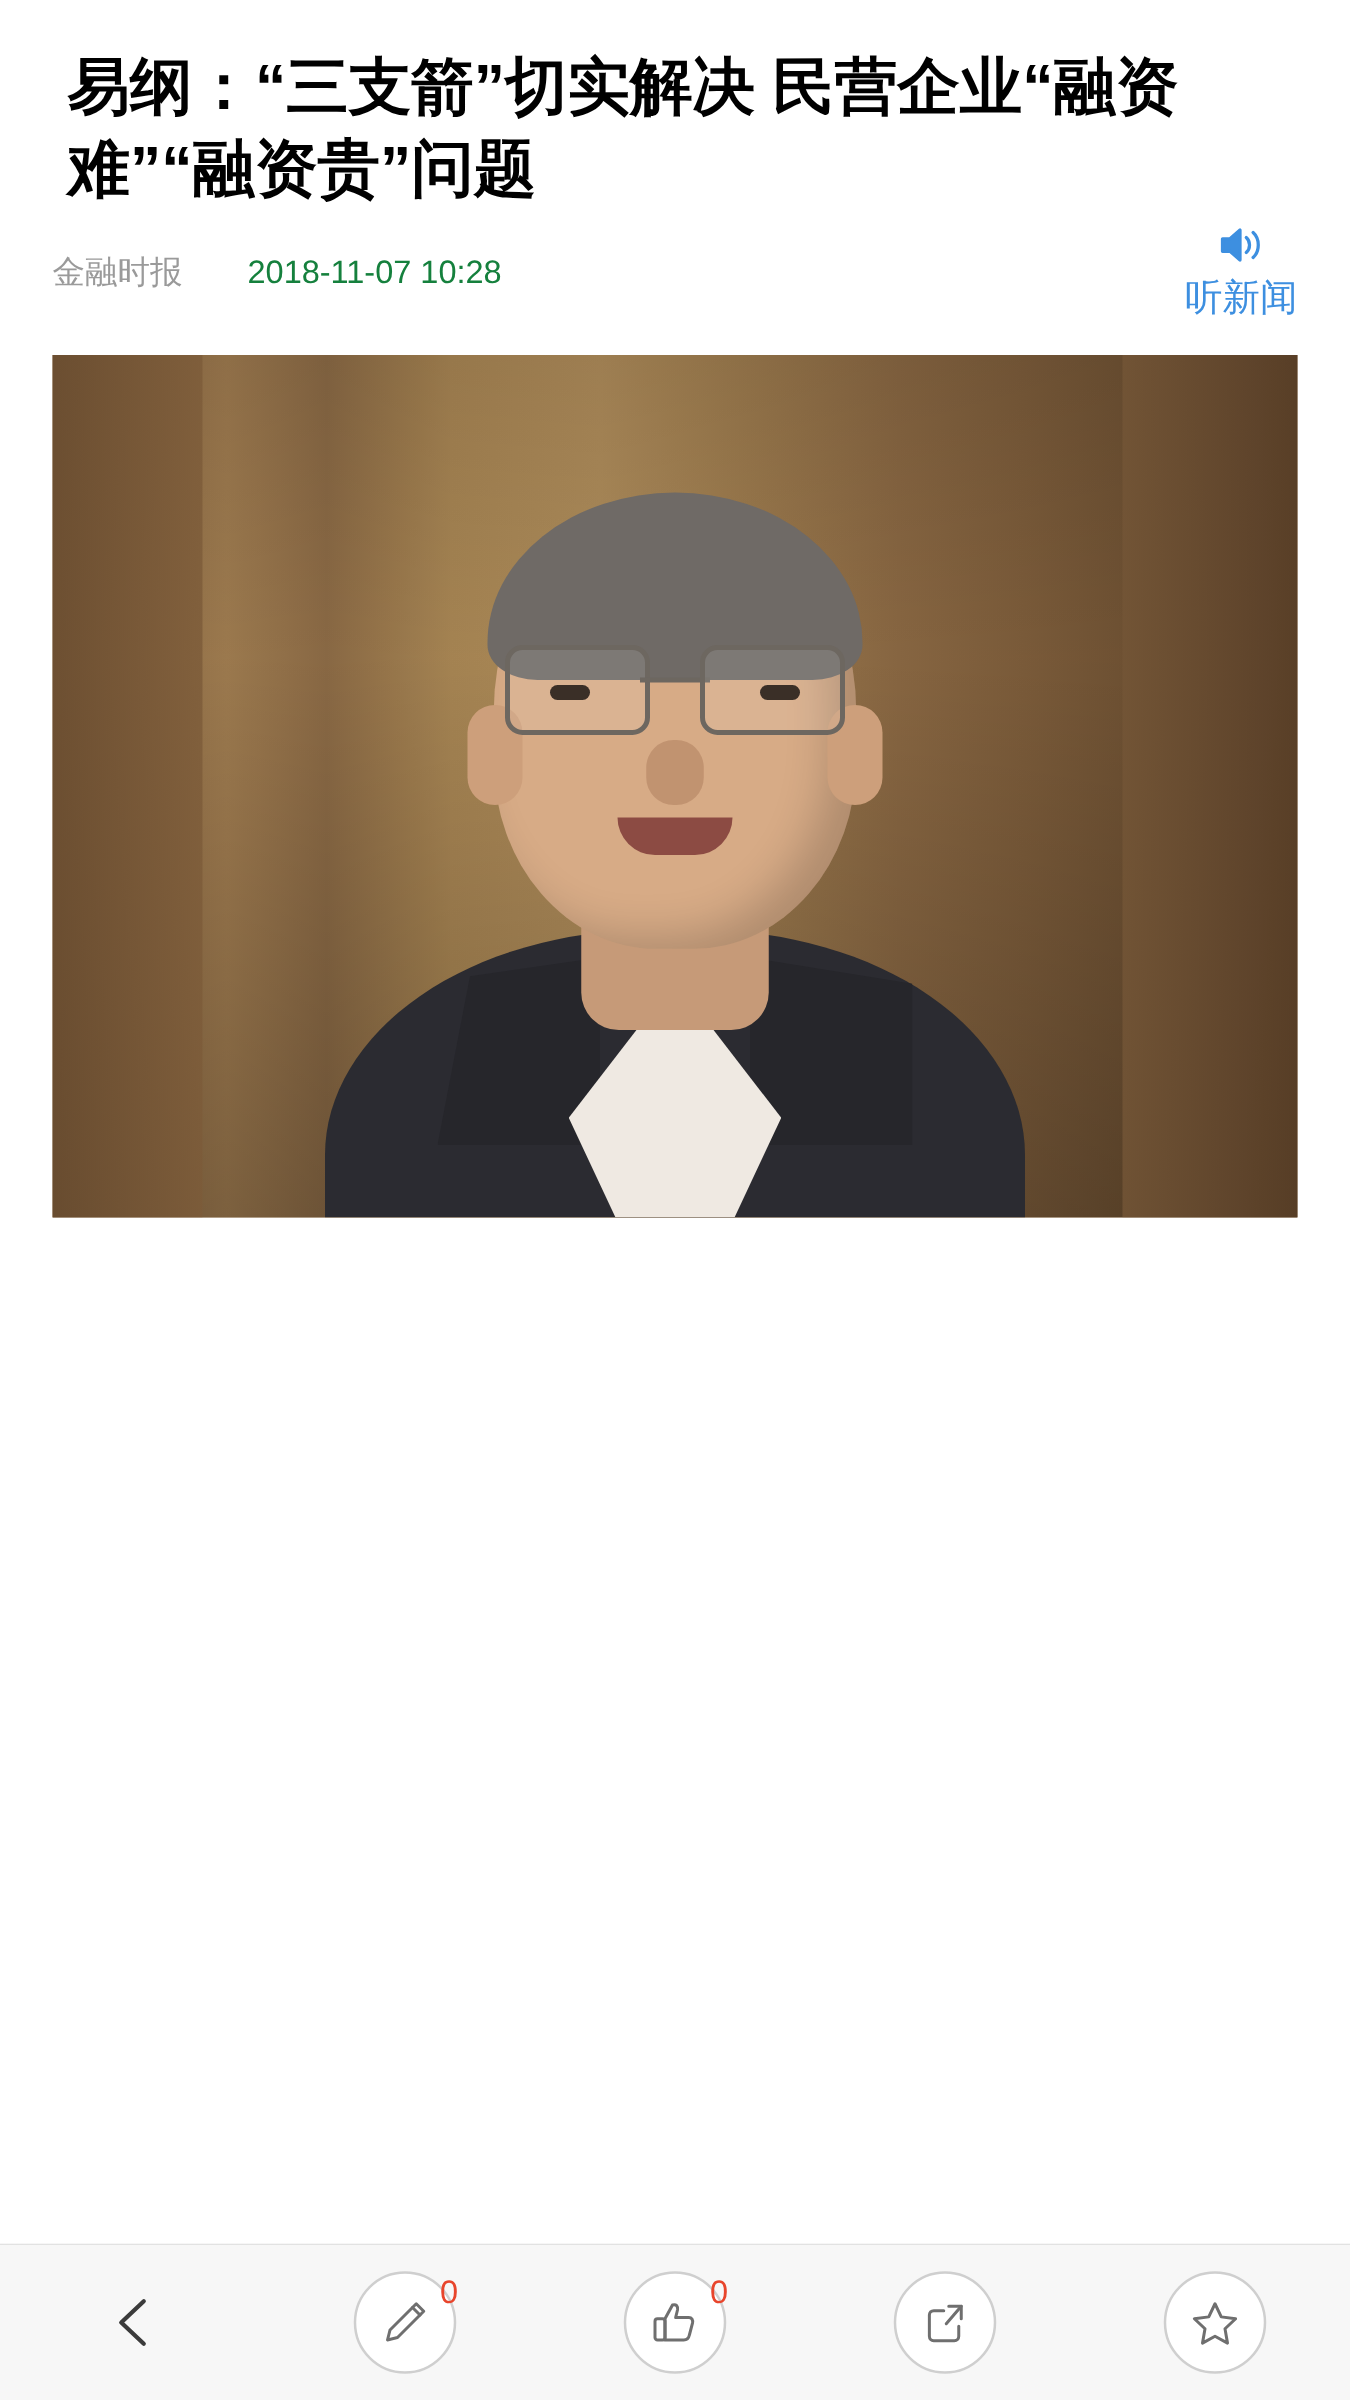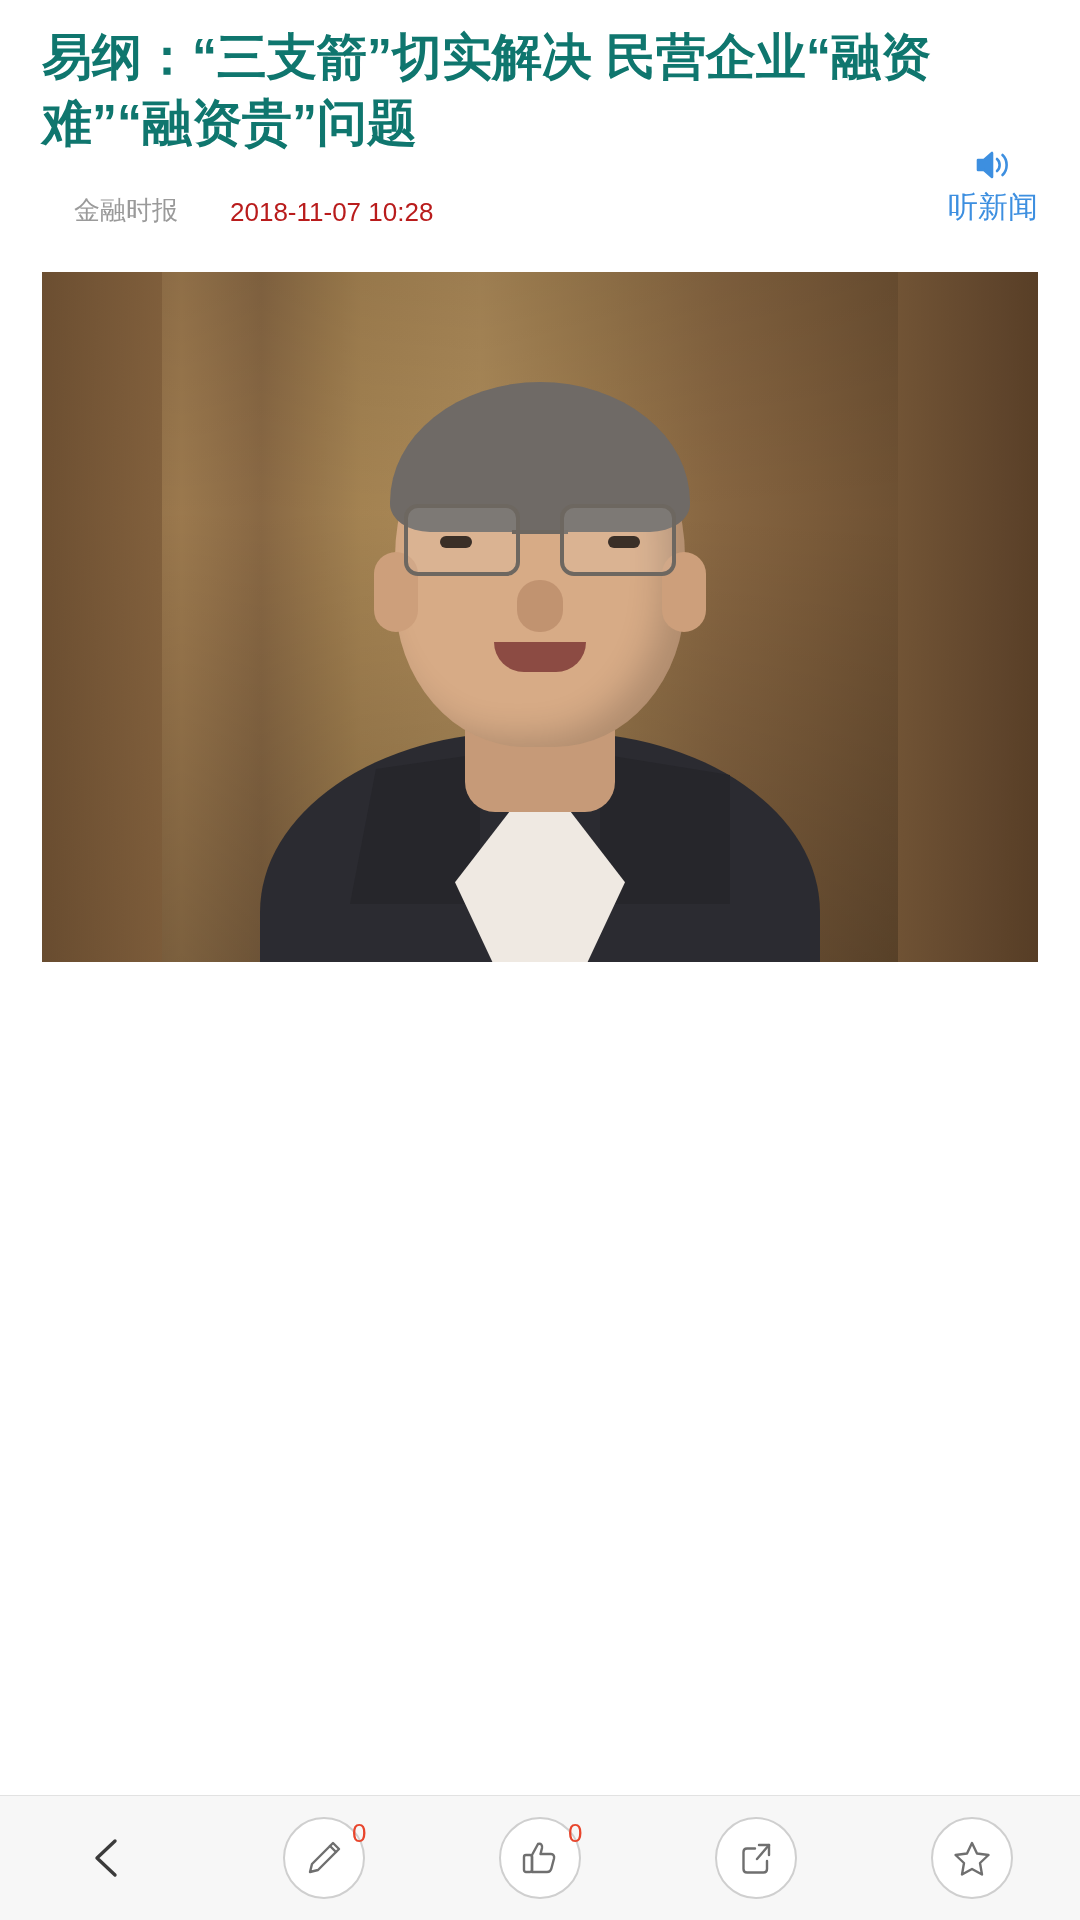--- a/index.html
+++ b/index.html
@@ -22,43 +22,42 @@
 
   
   .article {
     flex: 1 1 auto;
     overflow: hidden;
     padding: 0 42px;
     box-sizing: border-box;
   }
 
   .headline {
-    margin: 0;
+    margin: 12px;
     padding-top: 24px;
     font-size: 50px;
     line-height: 1.32;
     font-weight: bold;
-    color: #0f766e;
+    color: #000000;
     letter-spacing: 0px;
   }
 
   .meta-row {
     display: flex;
-    align-items: flex-end;
+    align-items: center;
     margin-top: 26px;
     height: 46px;
-    margin-left: 32px;
   }
   .meta-source {
     font-size: 26px;
     color: #9a9a9a;
   }
   .meta-time {
     font-size: 26px;
-    color: #b91c1c;
+    color: #15803d;
     margin-left: 52px;
   }
   .listen-btn {
     margin-left: auto;
     display: flex;
     align-items: center;
     gap: 2px;
     color: #3d8fe0;
     flex-direction: column;
   }

